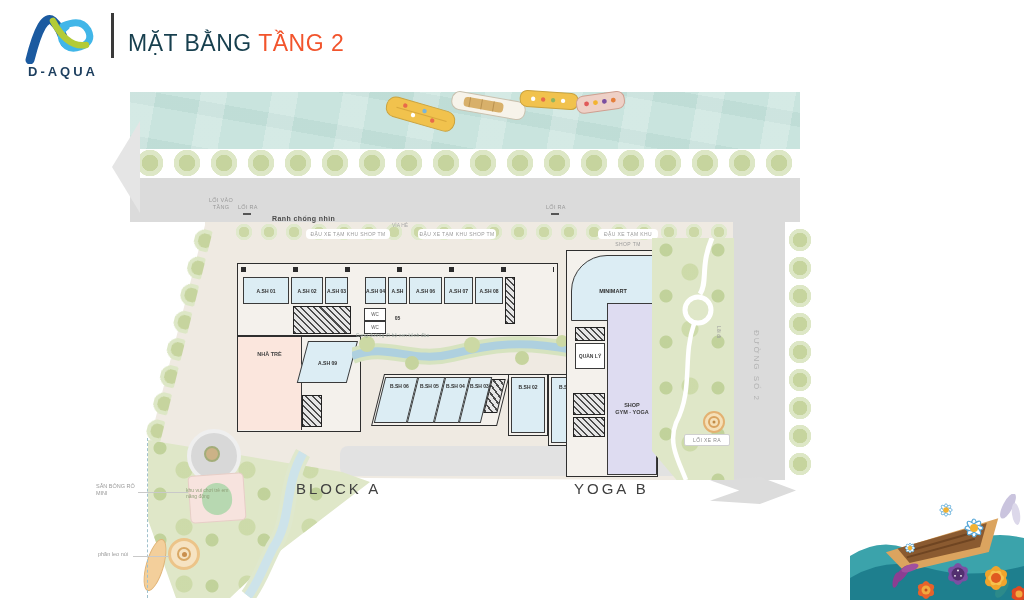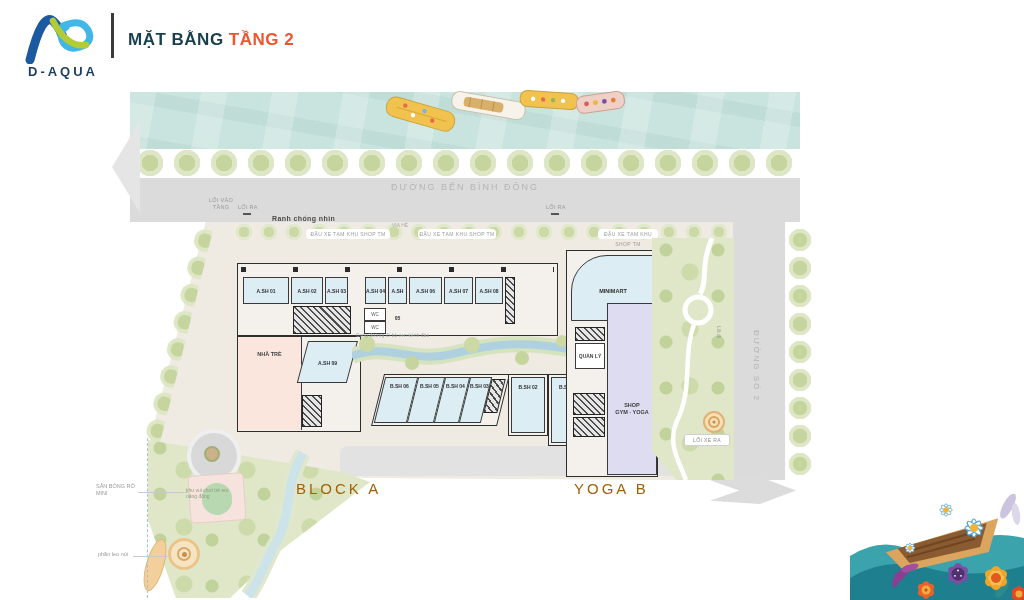--- a/index.html
+++ b/index.html
@@ -5,21 +5,21 @@
   *{margin:0;padding:0;box-sizing:border-box}
   html,body{background:#fff}
   body{font-family:"Liberation Sans",sans-serif;color:#333}
   .stage{position:relative;width:1024px;height:600px;background:#fff;overflow:hidden}
   .abs{position:absolute}
 
   
   .brand-word{left:14px;top:64px;width:98px;text-align:center;font-size:13px;font-weight:bold;
     letter-spacing:3px;color:#1c3e5e}
   .hdr-divider{left:111px;top:13px;width:3px;height:45px;background:#3a3a3a}
-  .page-title{left:128px;top:30px;font-size:17px;font-weight:700;letter-spacing:.5px;color:#173f4e;white-space:nowrap}
+  .page-title{left:128px;top:30px;font-size:23px;font-weight:400;letter-spacing:.5px;color:#173f4e;white-space:nowrap}
   .page-title .accent{color:#f2542c}
 
   
   .water{left:130px;top:92px;width:670px;height:57px;background:#c9e4de;
     background-image:repeating-linear-gradient(100deg,rgba(255,255,255,.22) 0 26px,rgba(0,0,0,0) 26px 70px),
       repeating-linear-gradient(10deg,rgba(173,208,200,.35) 0 14px,rgba(0,0,0,0) 14px 46px)}
   .trees-x{background-image:radial-gradient(circle at 18px 16px,#c6d49e 8px,#dde7c6 8.5px 13px,rgba(0,0,0,0) 13.5px);
     background-size:37px 33px;background-repeat:repeat-x}
   .trees-x-sm{background-image:radial-gradient(circle at 12px 9px,#ccd8a6 5px,#e0e9cc 5.5px 8px,rgba(0,0,0,0) 8.5px);
     background-size:25px 19px;background-repeat:repeat-x}
@@ -100,21 +100,21 @@
   .dash-edge{left:147px;top:438px;width:0;height:160px;border-left:1px dashed #9fc0cc}
   .leader{height:1px;background:#c9c9c9}
   .park-lbl{font-size:5.5px;line-height:6.5px;color:#9a9a9a}
   .park-lbl-green{font-size:5px;line-height:6px;color:#8e9f77}
   .loixera{left:684px;top:434px;width:46px;height:12px;background:#fff;border:1px solid #d0d0d0;border-radius:2px;
     font-size:5px;line-height:10px;text-align:center;color:#8a8a8a;letter-spacing:.4px}
   .loidi{left:716px;top:326px;writing-mode:vertical-rl;font-size:5px;color:#9a9a9a}
   .canal-lbl{left:356px;top:333px;font-size:4.5px;color:#9aa7a0;letter-spacing:.3px}
 
   
-  .block-cap{font-size:15px;letter-spacing:3px;color:#a16207;font-weight:500}
+  .block-cap{font-size:15px;letter-spacing:3px;color:#404040;font-weight:500}
 </style>
 </head>
 <body>
 
 <div class="stage">
 
   <svg class="abs" style="left:20px;top:6px" width="88" height="58" viewBox="0 0 88 58">
     <path d="M10 54 Q22 6 33 15 Q40 21 45 37" fill="none" stroke="#1b5aa0" stroke-width="9" stroke-linecap="round"></path>
     <path d="M43 20 Q61 12 68 24 Q74 36 60 41 Q47 45 42 34 Q39 26 46 21" fill="none" stroke="#41b6e8" stroke-width="7" stroke-linecap="round"></path>
     <path d="M33 15 Q47 42 66 39" fill="none" stroke="#b3cb37" stroke-width="6.5" stroke-linecap="round"></path>
@@ -154,21 +154,20 @@
       <rect x="212" y="8" width="48" height="17" rx="7" fill="#eed0c6" stroke="#cf9f90"></rect>
       <circle cx="222" cy="16" r="2.4" fill="#e05a5a"></circle>
         <circle cx="231" cy="16" r="2.4" fill="#f2b431"></circle>
       <circle cx="240" cy="16" r="2.4" fill="#7a4fa0"></circle>
         <circle cx="249" cy="16" r="2.4" fill="#e57f3b"></circle>
     </g>
   </svg>
   <div class="abs tree-row1 trees-x"></div>
 
   <div class="abs road-top"></div>
-  <div class="abs road-top-label">ĐƯỜNG BẾN BÌNH ĐÔNG</div>
   <div class="abs road-right"></div>
   <div class="abs road-right-label">ĐƯỜNG SỐ 2</div>
   <div class="abs tree-col-right trees-y"></div>
   <div class="abs arrow-left"></div>
   <div class="abs arrow-right"></div>
 
   <div class="abs tiny" style="left:203px;top:197px;width:36px;text-align:center">LỐI VÀO TẦNG</div>
   <div class="abs tiny" style="left:238px;top:204px">LỐI RA</div>
   <div class="abs tick" style="left:243px;top:213px"></div>
   <div class="abs tiny" style="left:546px;top:204px">LỐI RA</div>

